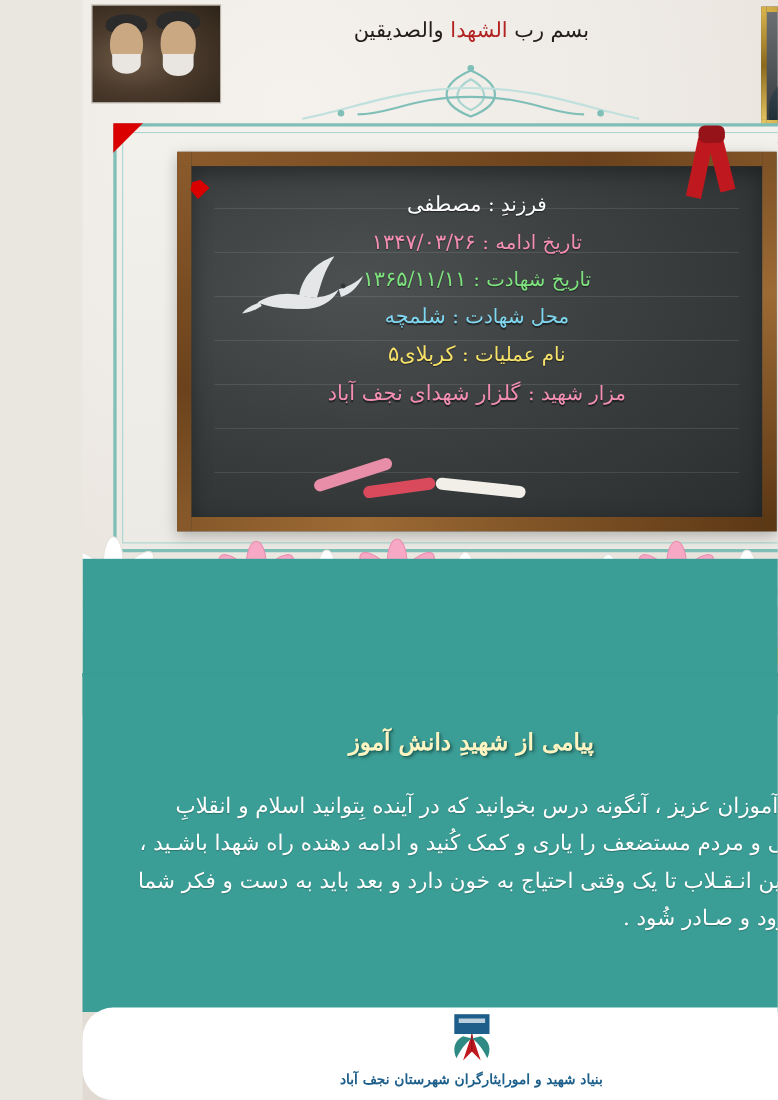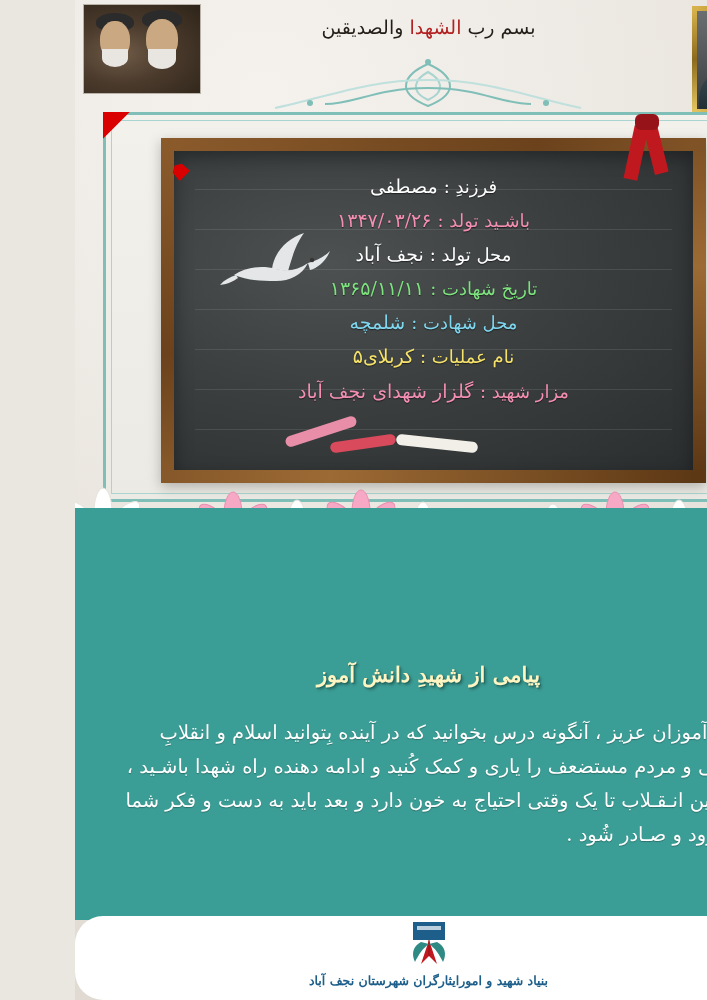--- a/index.html
+++ b/index.html
@@ -306,26 +306,22 @@
         <circle cx="96" cy="37" r="2.2" fill="#333"></circle>
       </g>
     </svg>
 
     <div class="bb-rows">
       <div class="bb-row">
         <span class="lbl" style="color:#ffffff">فرزندِ :</span>
         <span class="val" style="color:#ffffff">مصطفی</span>
       </div>
       <div class="bb-row">
-        <span class="lbl" style="color:#f48fb1">باشـید تولد :</span>
+        <span class="lbl" style="color:#f48fb1">تاریخ ادامه :</span>
         <span class="val" style="color:#f48fb1">۱۳۴۷/۰۳/۲۶</span>
-      </div>
-      <div class="bb-row">
-        <span class="lbl" style="color:#ffffff">محل تولد :</span>
-        <span class="val" style="color:#ffffff">نجف آباد</span>
       </div>
       <div class="bb-row">
         <span class="lbl" style="color:#7ee37e">تاریخ شهادت :</span>
         <span class="val" style="color:#7ee37e">۱۳۶۵/۱۱/۱۱</span>
       </div>
       <div class="bb-row">
         <span class="lbl" style="color:#7fd7f0">محل شهادت :</span>
         <span class="val" style="color:#7fd7f0">شلمچه</span>
       </div>
       <div class="bb-row">

